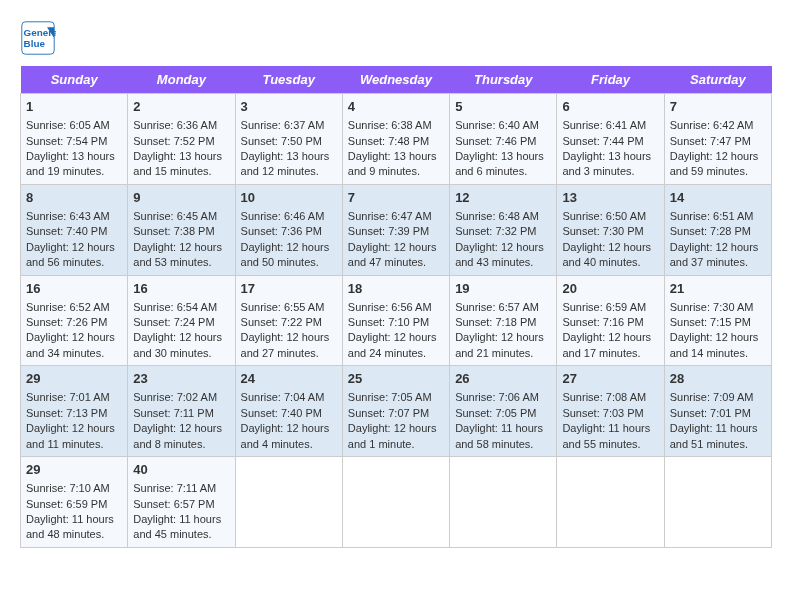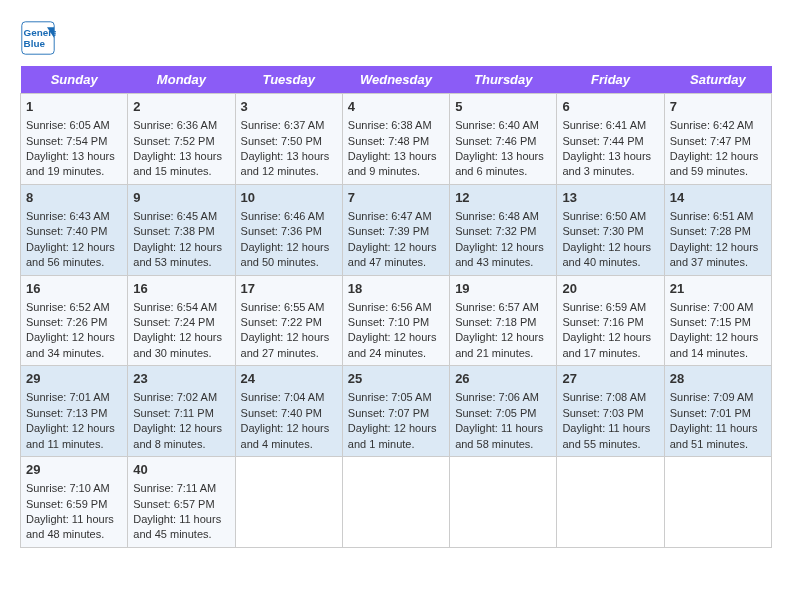--- a/index.html
+++ b/index.html
@@ -242,21 +242,21 @@
     <span>Daylight: 12 hours and 21 minutes.</span>
   </td>
         <td>
     <span class="day-num">20</span>
     <span>Sunrise: 6:59 AM</span><br>
     <span>Sunset: 7:16 PM</span><br>
     <span>Daylight: 12 hours and 17 minutes.</span>
   </td>
         <td>
     <span class="day-num">21</span>
-    <span>Sunrise: 7:00 AM</span><br>
+    <span>Sunrise: 7:30 AM</span><br>
     <span>Sunset: 7:15 PM</span><br>
     <span>Daylight: 12 hours and 14 minutes.</span>
   </td>
       </tr>
       <tr>
         <td>
     <span class="day-num">29</span>
     <span>Sunrise: 7:01 AM</span><br>
     <span>Sunset: 7:13 PM</span><br>
     <span>Daylight: 12 hours and 11 minutes.</span>

